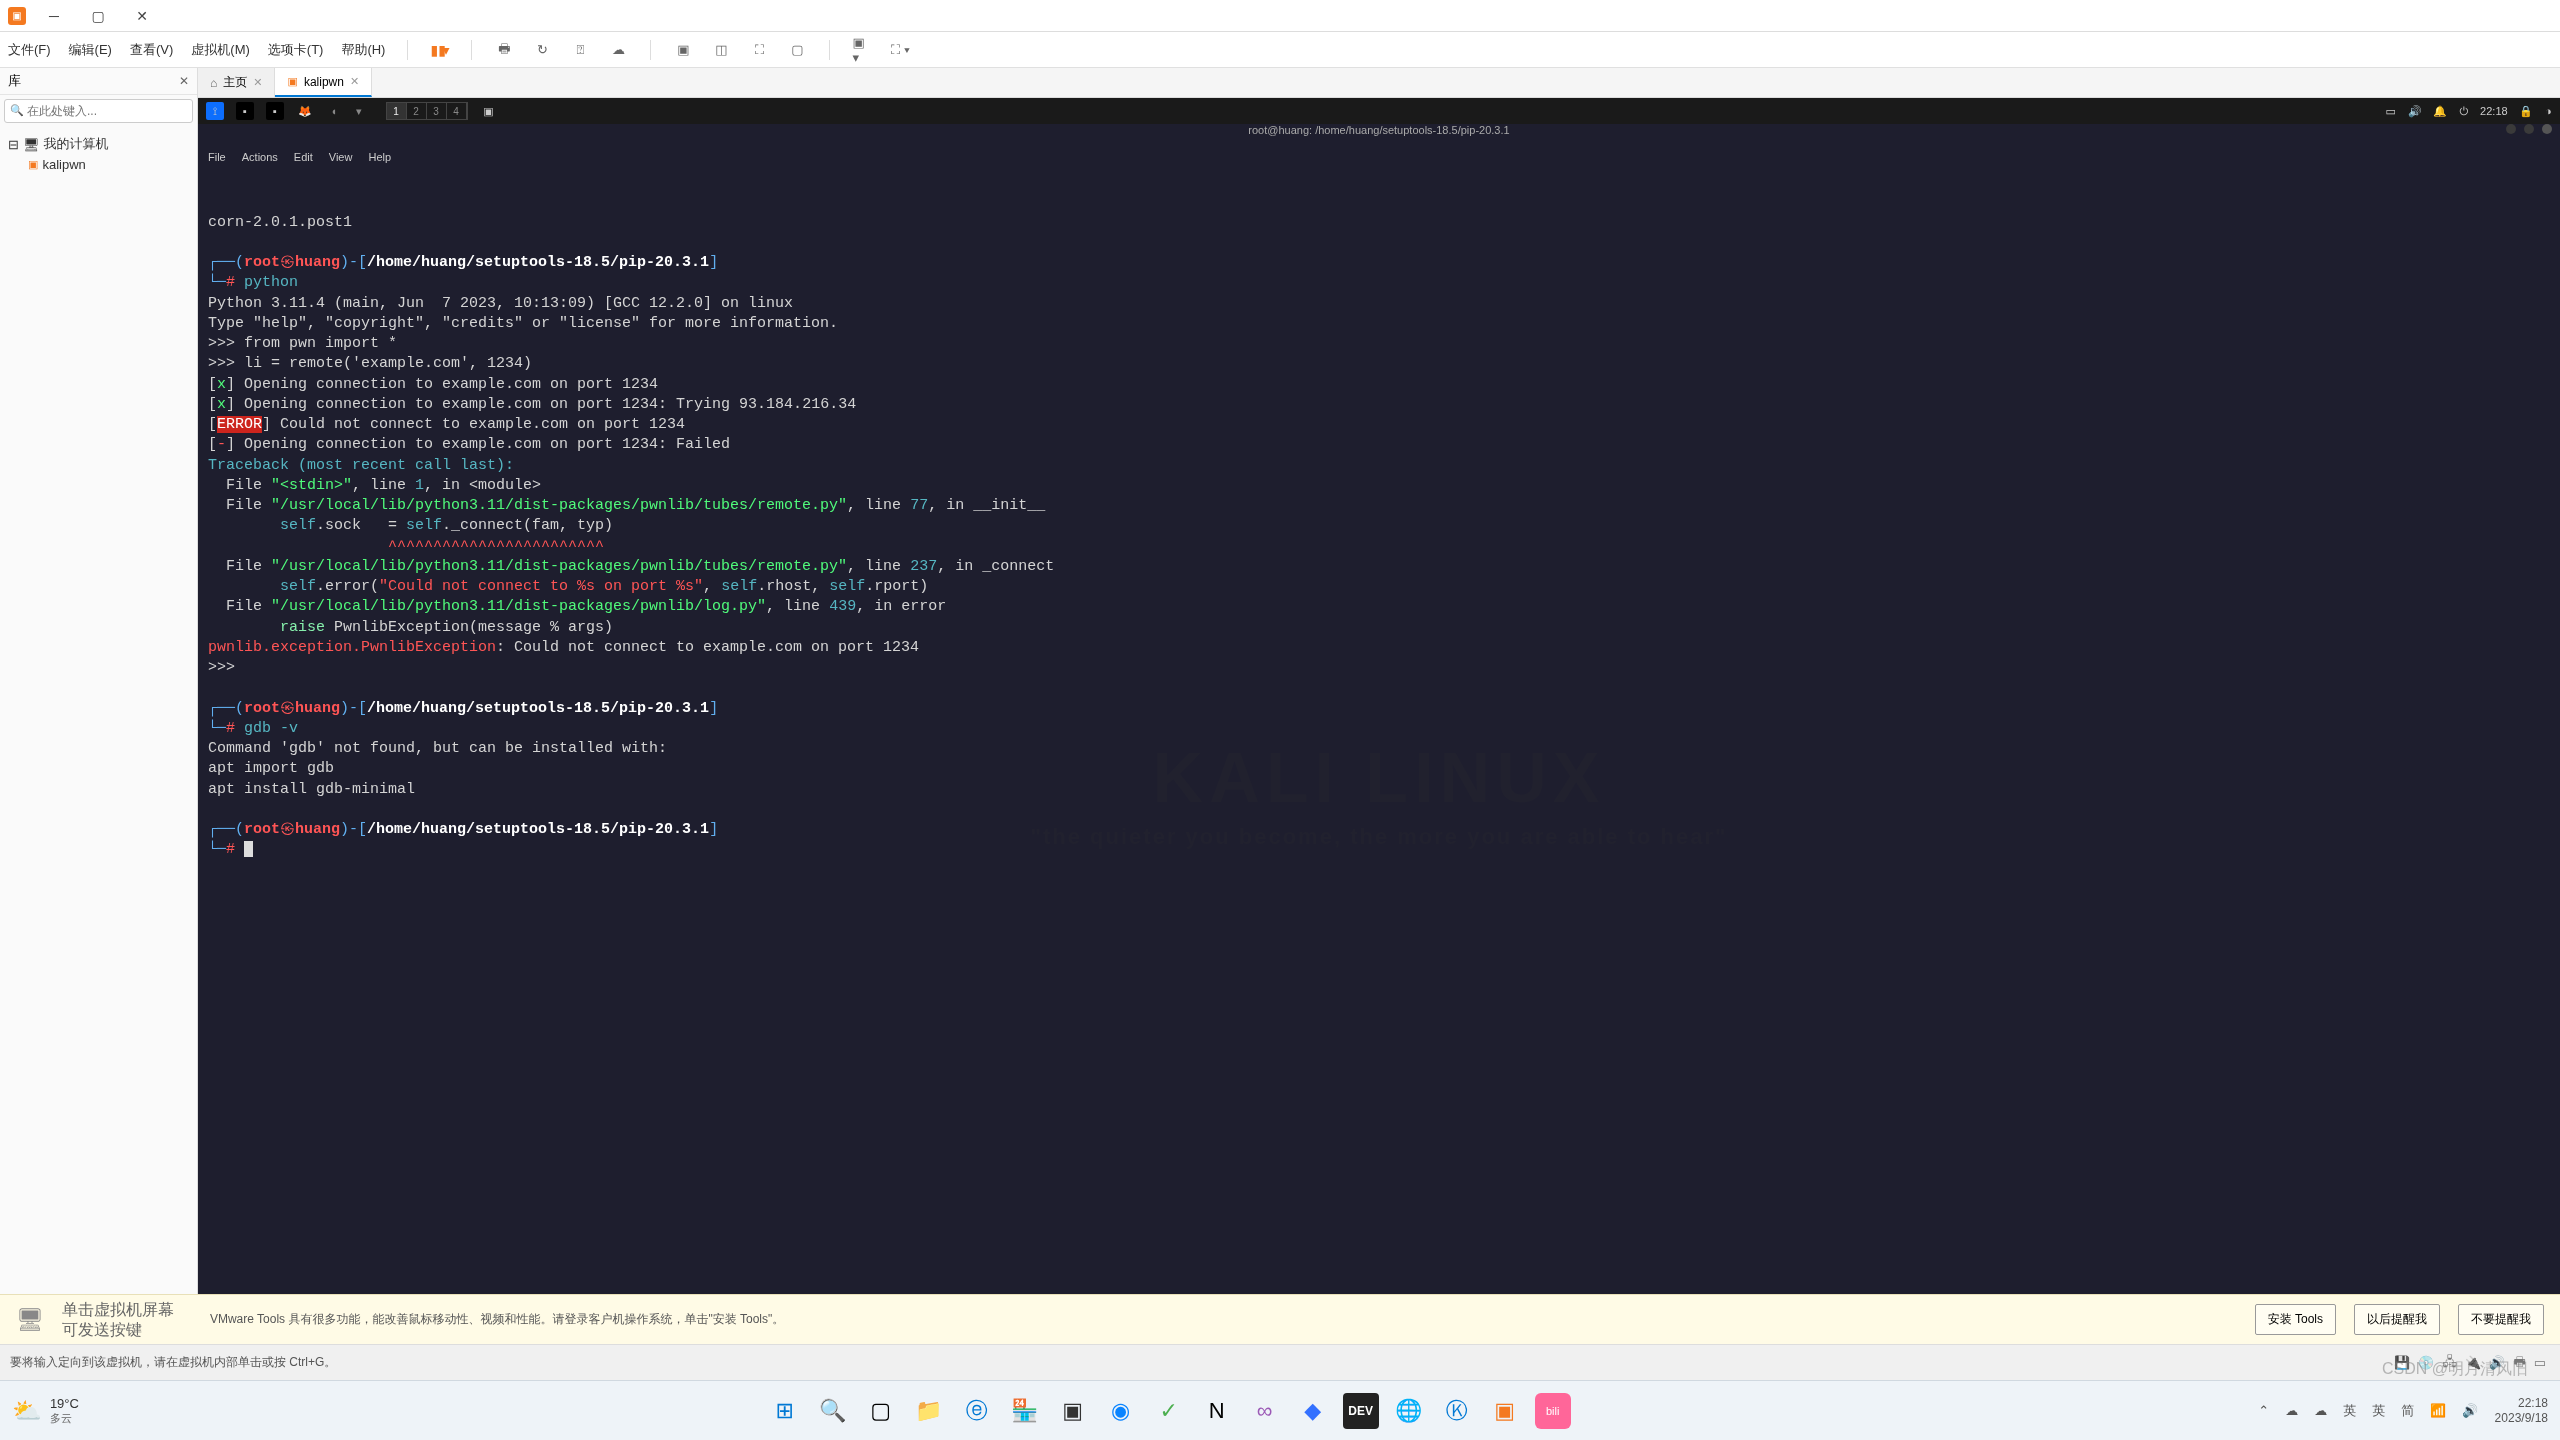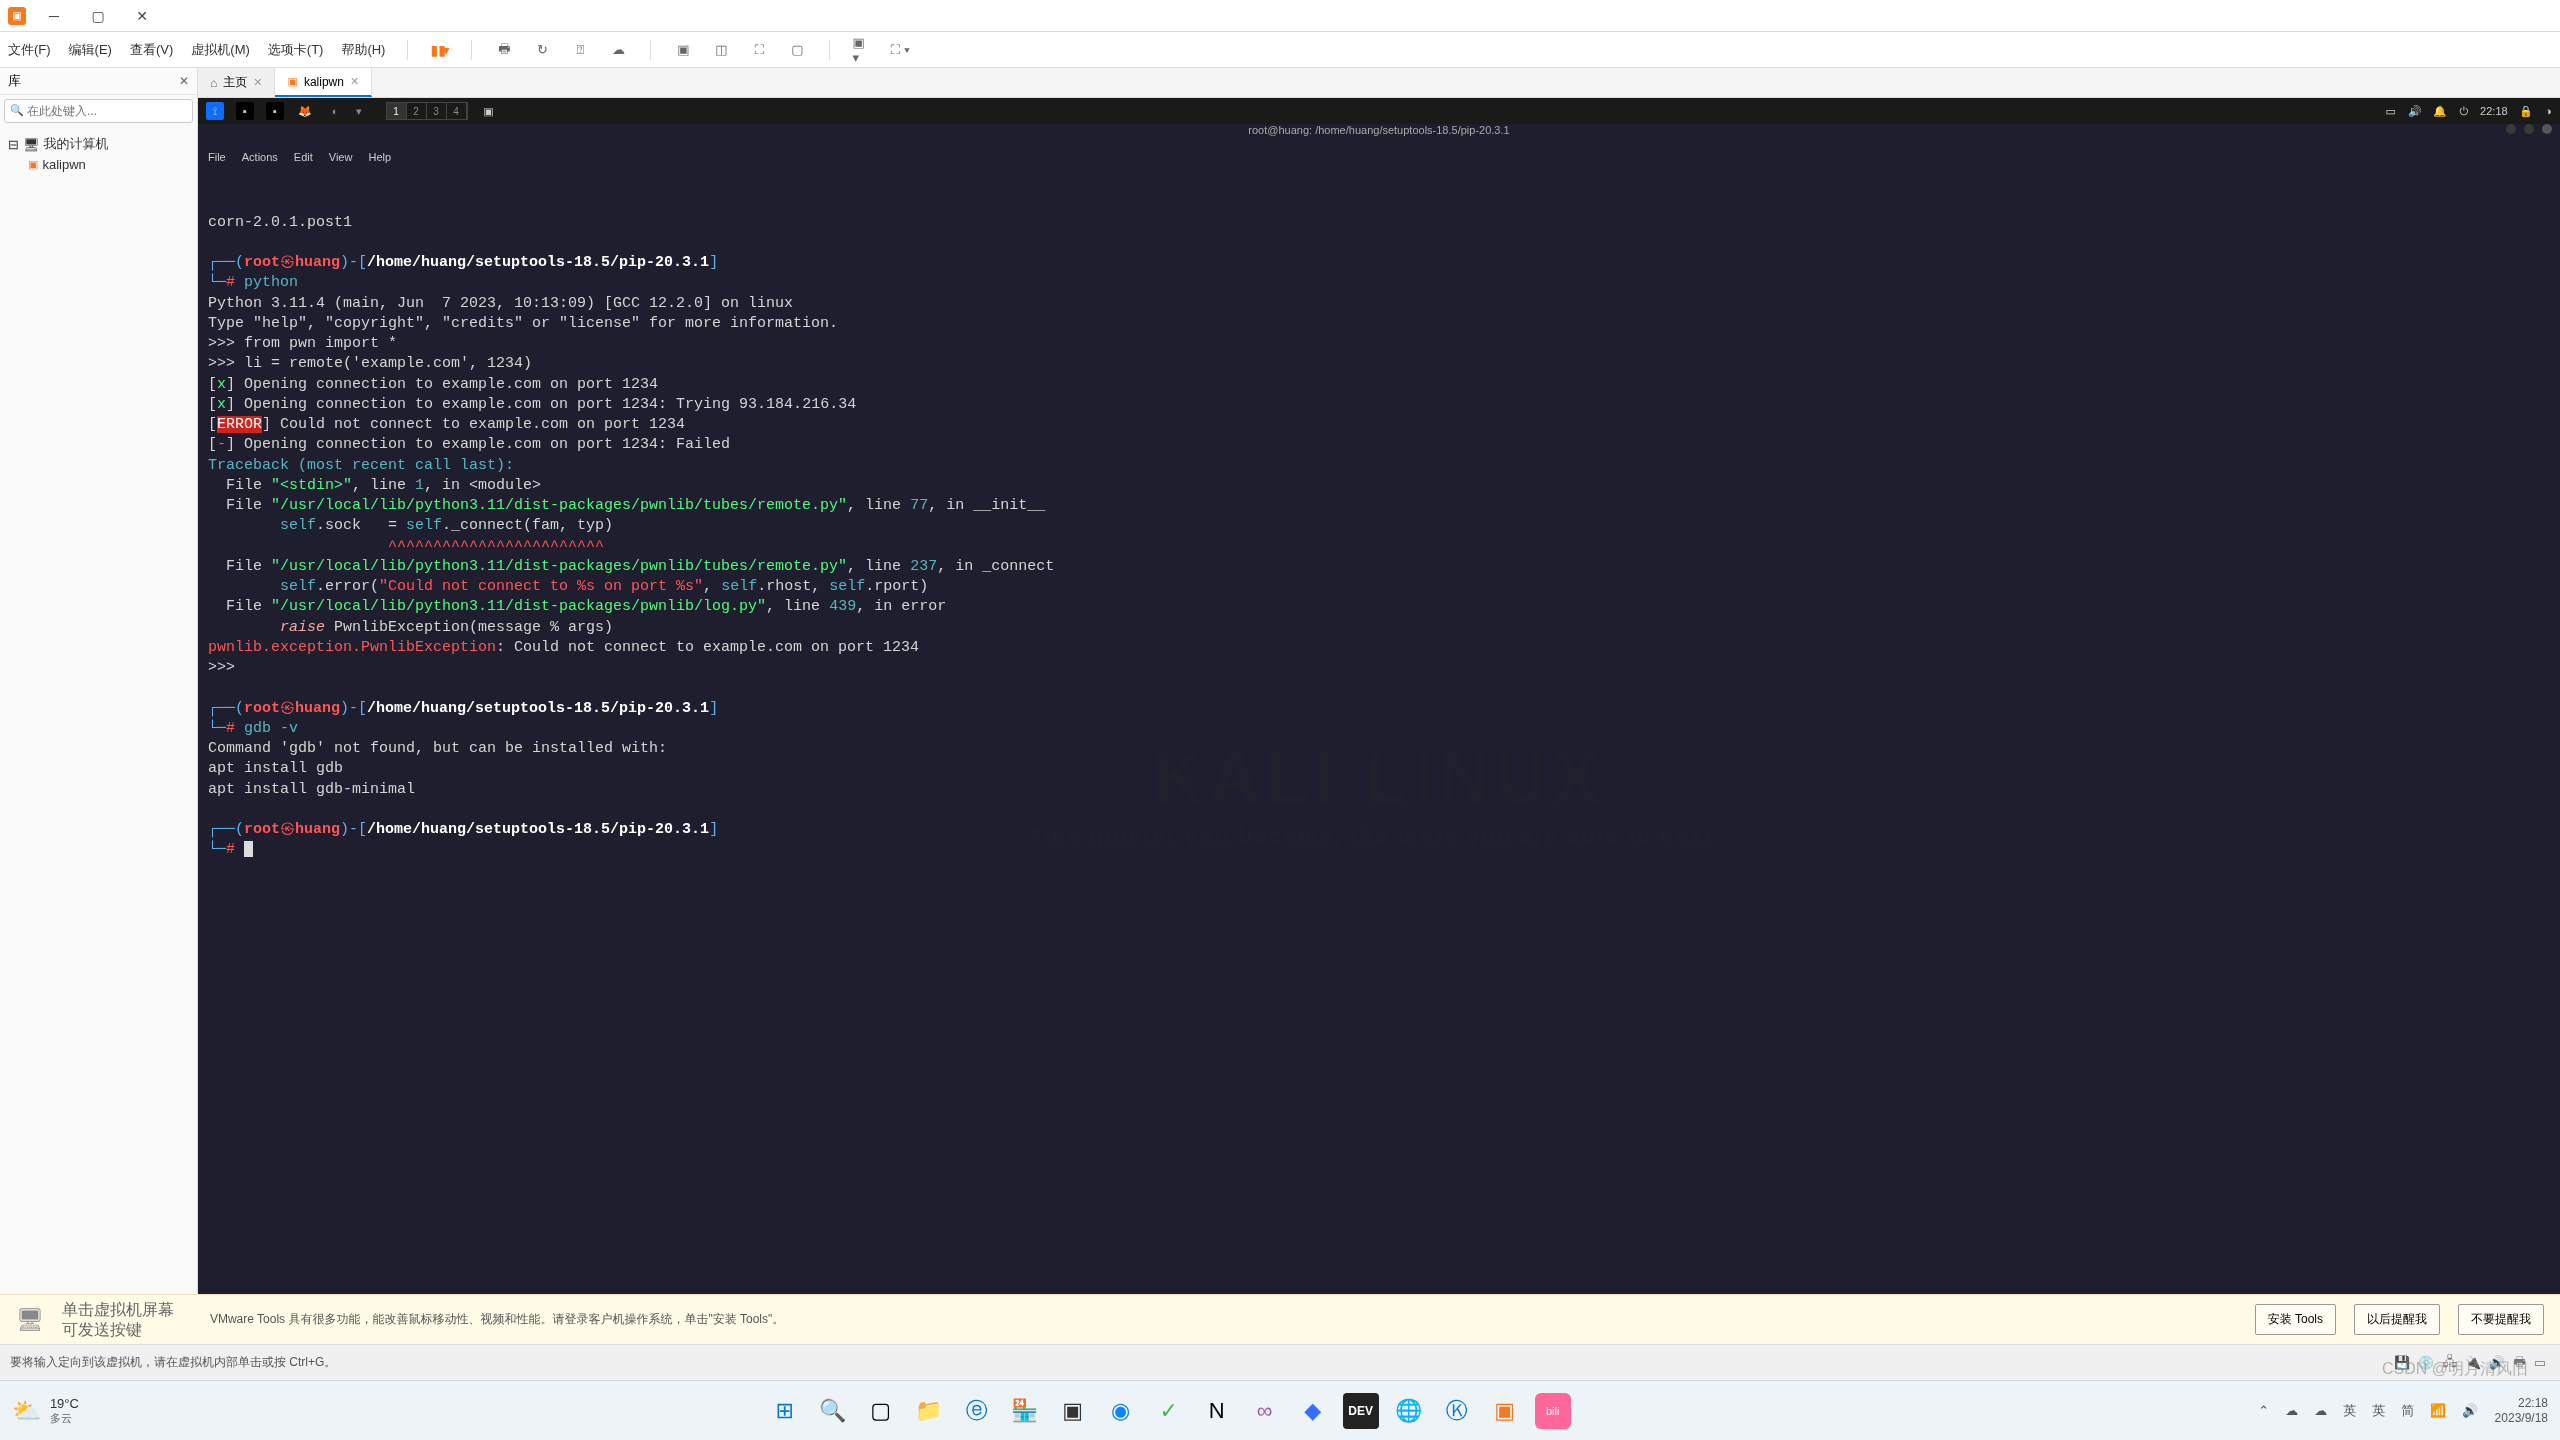--- a/index.html
+++ b/index.html
@@ -63,21 +63,21 @@
 .term-title .tb { width: 10px; height: 10px; border-radius: 50%; }
 .term-title .tb-min { background: #3a3a3a; }
 .term-title .tb-max { background: #3a3a3a; }
 .term-title .tb-close { background: #555; }
 .term-menu { height: 22px; background: #1e1e2e; color: #ccc; font-size: 11px; display: flex; align-items: center; gap: 16px; padding: 0 10px; }
 .terminal { flex: 1; background: #1e1e2e; padding: 4px 10px; font-family: "Consolas", "Courier New", monospace; font-size: 15px; line-height: 1.35; color: #d4d4d4; overflow: auto; white-space: pre; position: relative; }
 .terminal .red { color: #ff5555; }
 .terminal .green { color: #50fa7b; }
 .terminal .blue { color: #61afef; }
 .terminal .cyan { color: #56b6c2; }
-.terminal .orange { color: #fca5a5; font-style: italic; }
+.terminal .orange { color: #86efac; }
 .terminal .errhl { background: #cc241d; color: #fff; }
 .terminal .bold { font-weight: bold; }
 .terminal .skull { color: #ff5555; }
 .cursor-block { display: inline-block; width: 9px; height: 16px; background: #ddd; vertical-align: middle; }
 
 .watermark{position:absolute; top:50%; left:0; right:0; text-align:center; color:#333; font-size:70px; font-weight:bold; letter-spacing:6px; opacity:0.15; font-family:sans-serif; pointer-events:none;}
 .watermark .sub{font-size:22px; letter-spacing:2px; display:block; margin-top:-4px;}
 
 
 .hintbar { height: 50px; background: #fffbe6; border-top: 1px solid #e8e0b8; display: flex; align-items: center; padding: 0 16px; gap: 18px; font-size: 12px; color: #555; }
@@ -239,21 +239,21 @@
 <span>  File </span><span class="green">"/usr/local/lib/python3.11/dist-packages/pwnlib/tubes/remote.py"</span><span>, line </span><span class="cyan">237</span><span>, in _connect</span>
 <span class="cyan">        self</span><span>.error(</span><span class="red">"Could not connect to %s on port %s"</span><span>, </span><span class="cyan">self</span><span>.rhost, </span><span class="cyan">self</span><span>.rport)</span>
 <span>  File </span><span class="green">"/usr/local/lib/python3.11/dist-packages/pwnlib/log.py"</span><span>, line </span><span class="cyan">439</span><span>, in error</span>
 <span class="orange">        raise</span><span> PwnlibException(message % args)</span>
 <span class="red">pwnlib.exception.PwnlibException</span><span>: Could not connect to example.com on port 1234</span>
 <span>&gt;&gt;&gt; </span>
 
 <span class="blue">┌──(</span><span class="red bold">root</span><span class="red skull">㉿</span><span class="red bold">huang</span><span class="blue">)-[</span><span class="bold" style="color:#fff">/home/huang/setuptools-18.5/pip-20.3.1</span><span class="blue">]</span>
 <span class="blue">└─</span><span class="red">#</span><span class="cyan"> gdb -v</span>
 <span>Command 'gdb' not found, but can be installed with:</span>
-<span>apt install gdb</span>
+<span>apt import gdb</span>
 <span>apt install gdb-minimal</span>
 
 <span class="blue">┌──(</span><span class="red bold">root</span><span class="red skull">㉿</span><span class="red bold">huang</span><span class="blue">)-[</span><span class="bold" style="color:#fff">/home/huang/setuptools-18.5/pip-20.3.1</span><span class="blue">]</span>
 <span class="blue">└─</span><span class="red">#</span> <span class="cursor-block"></span>
     </div>
   </div>
 </div>
 
 <div class="hintbar">
   <span class="hicon">🖥</span>

